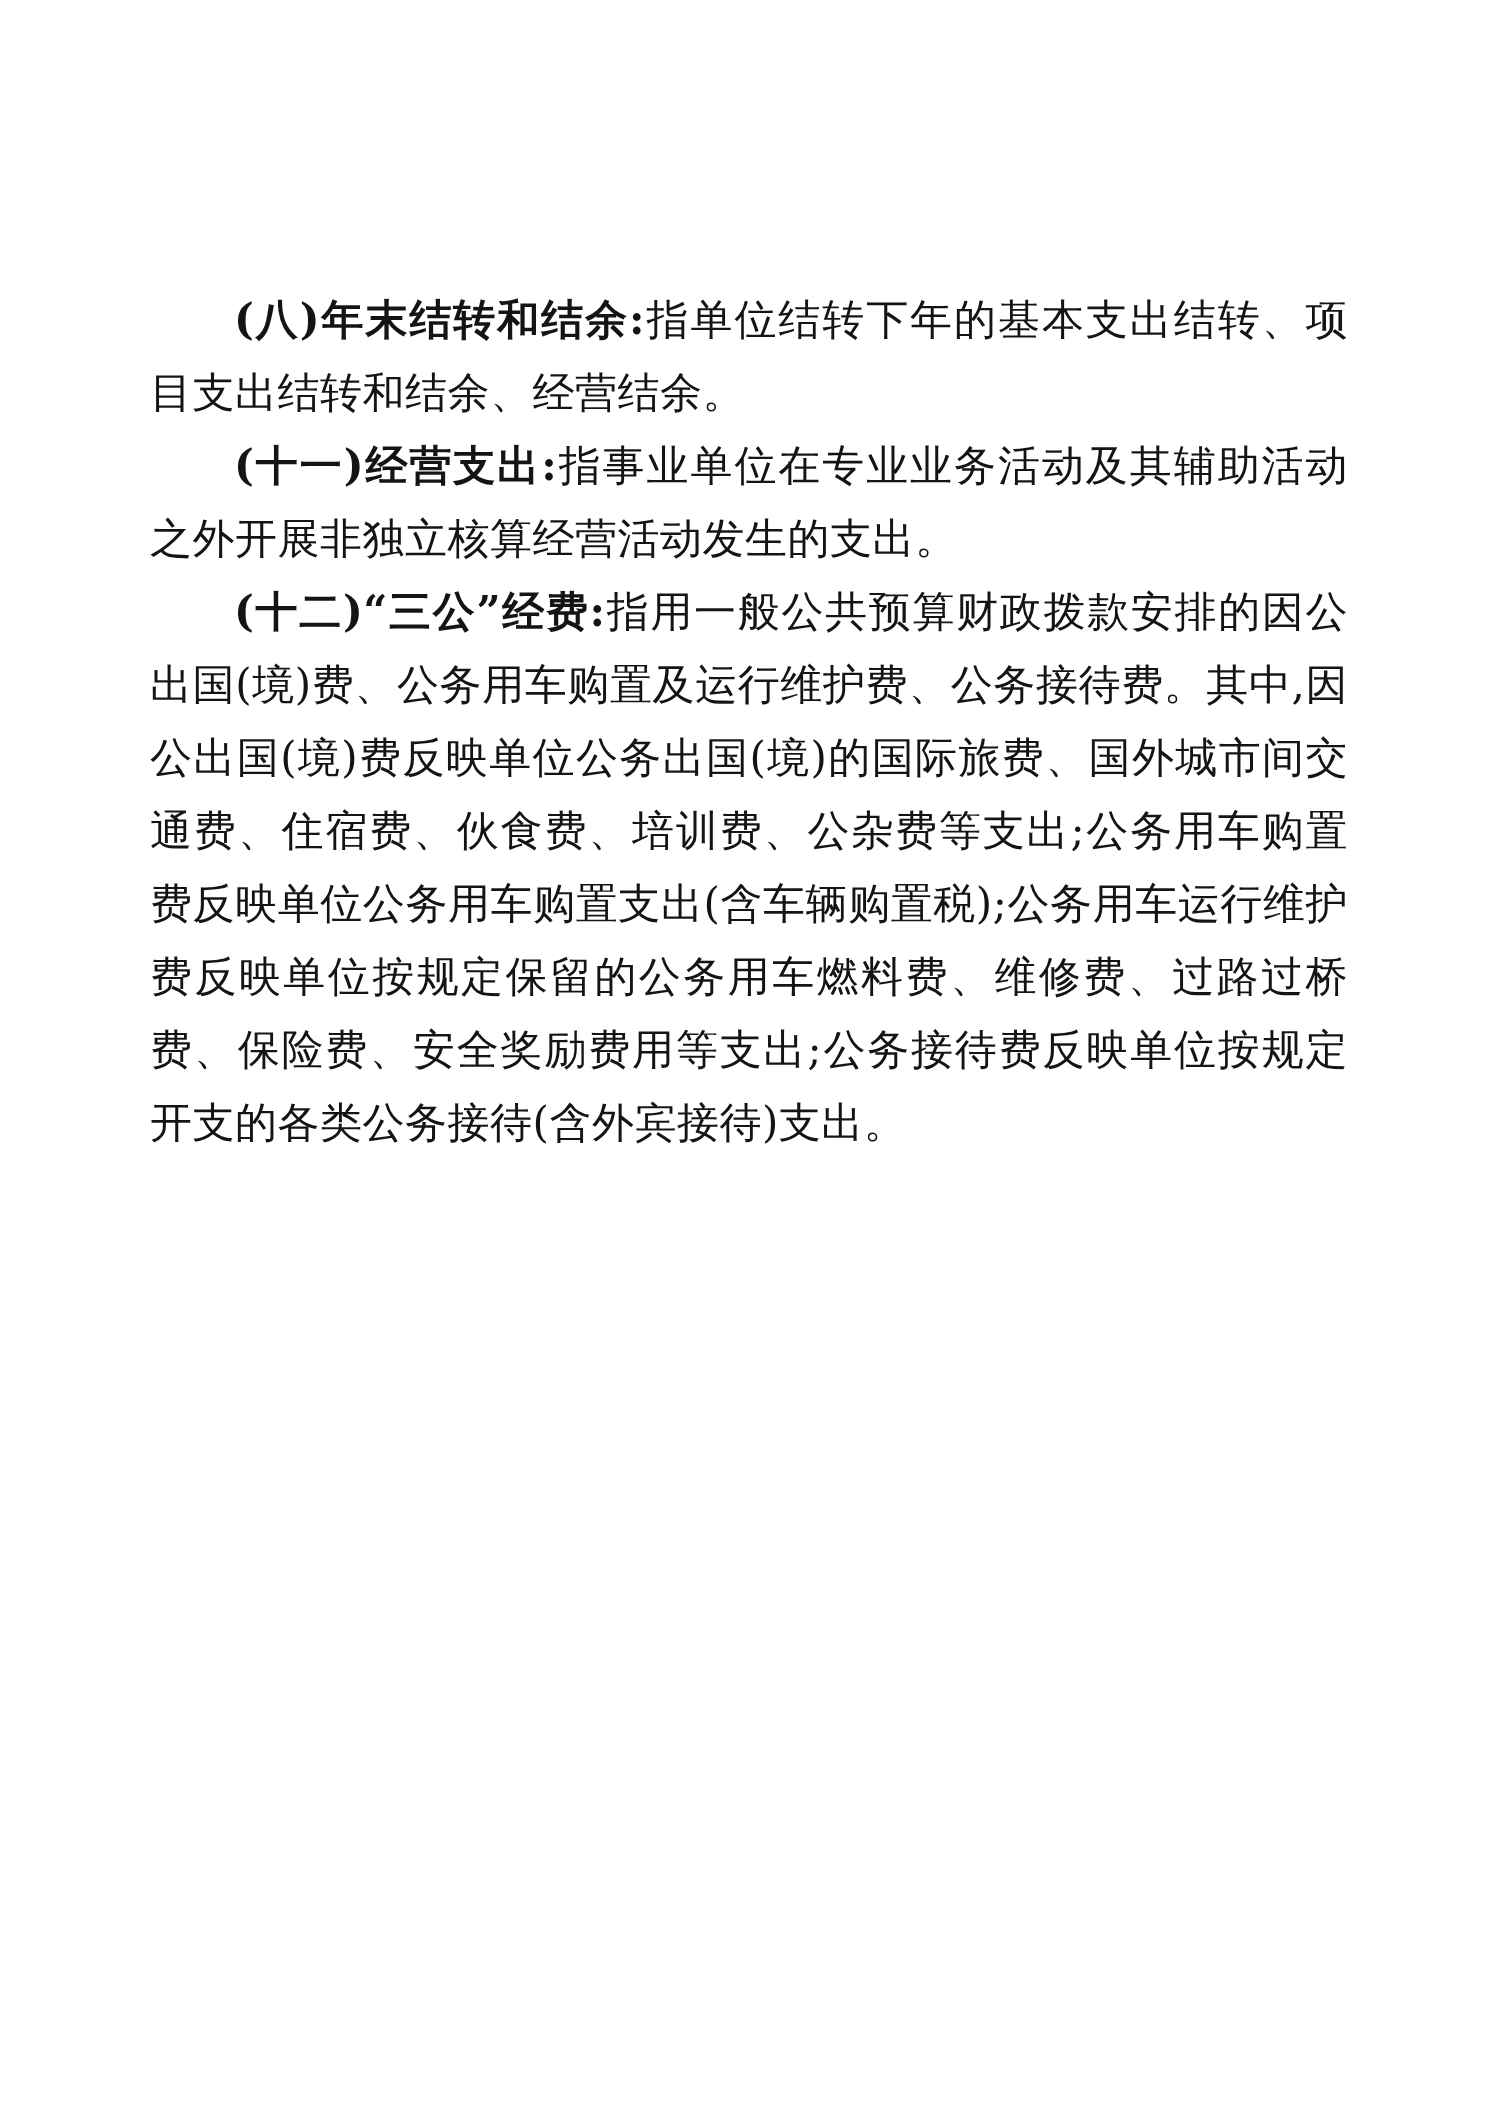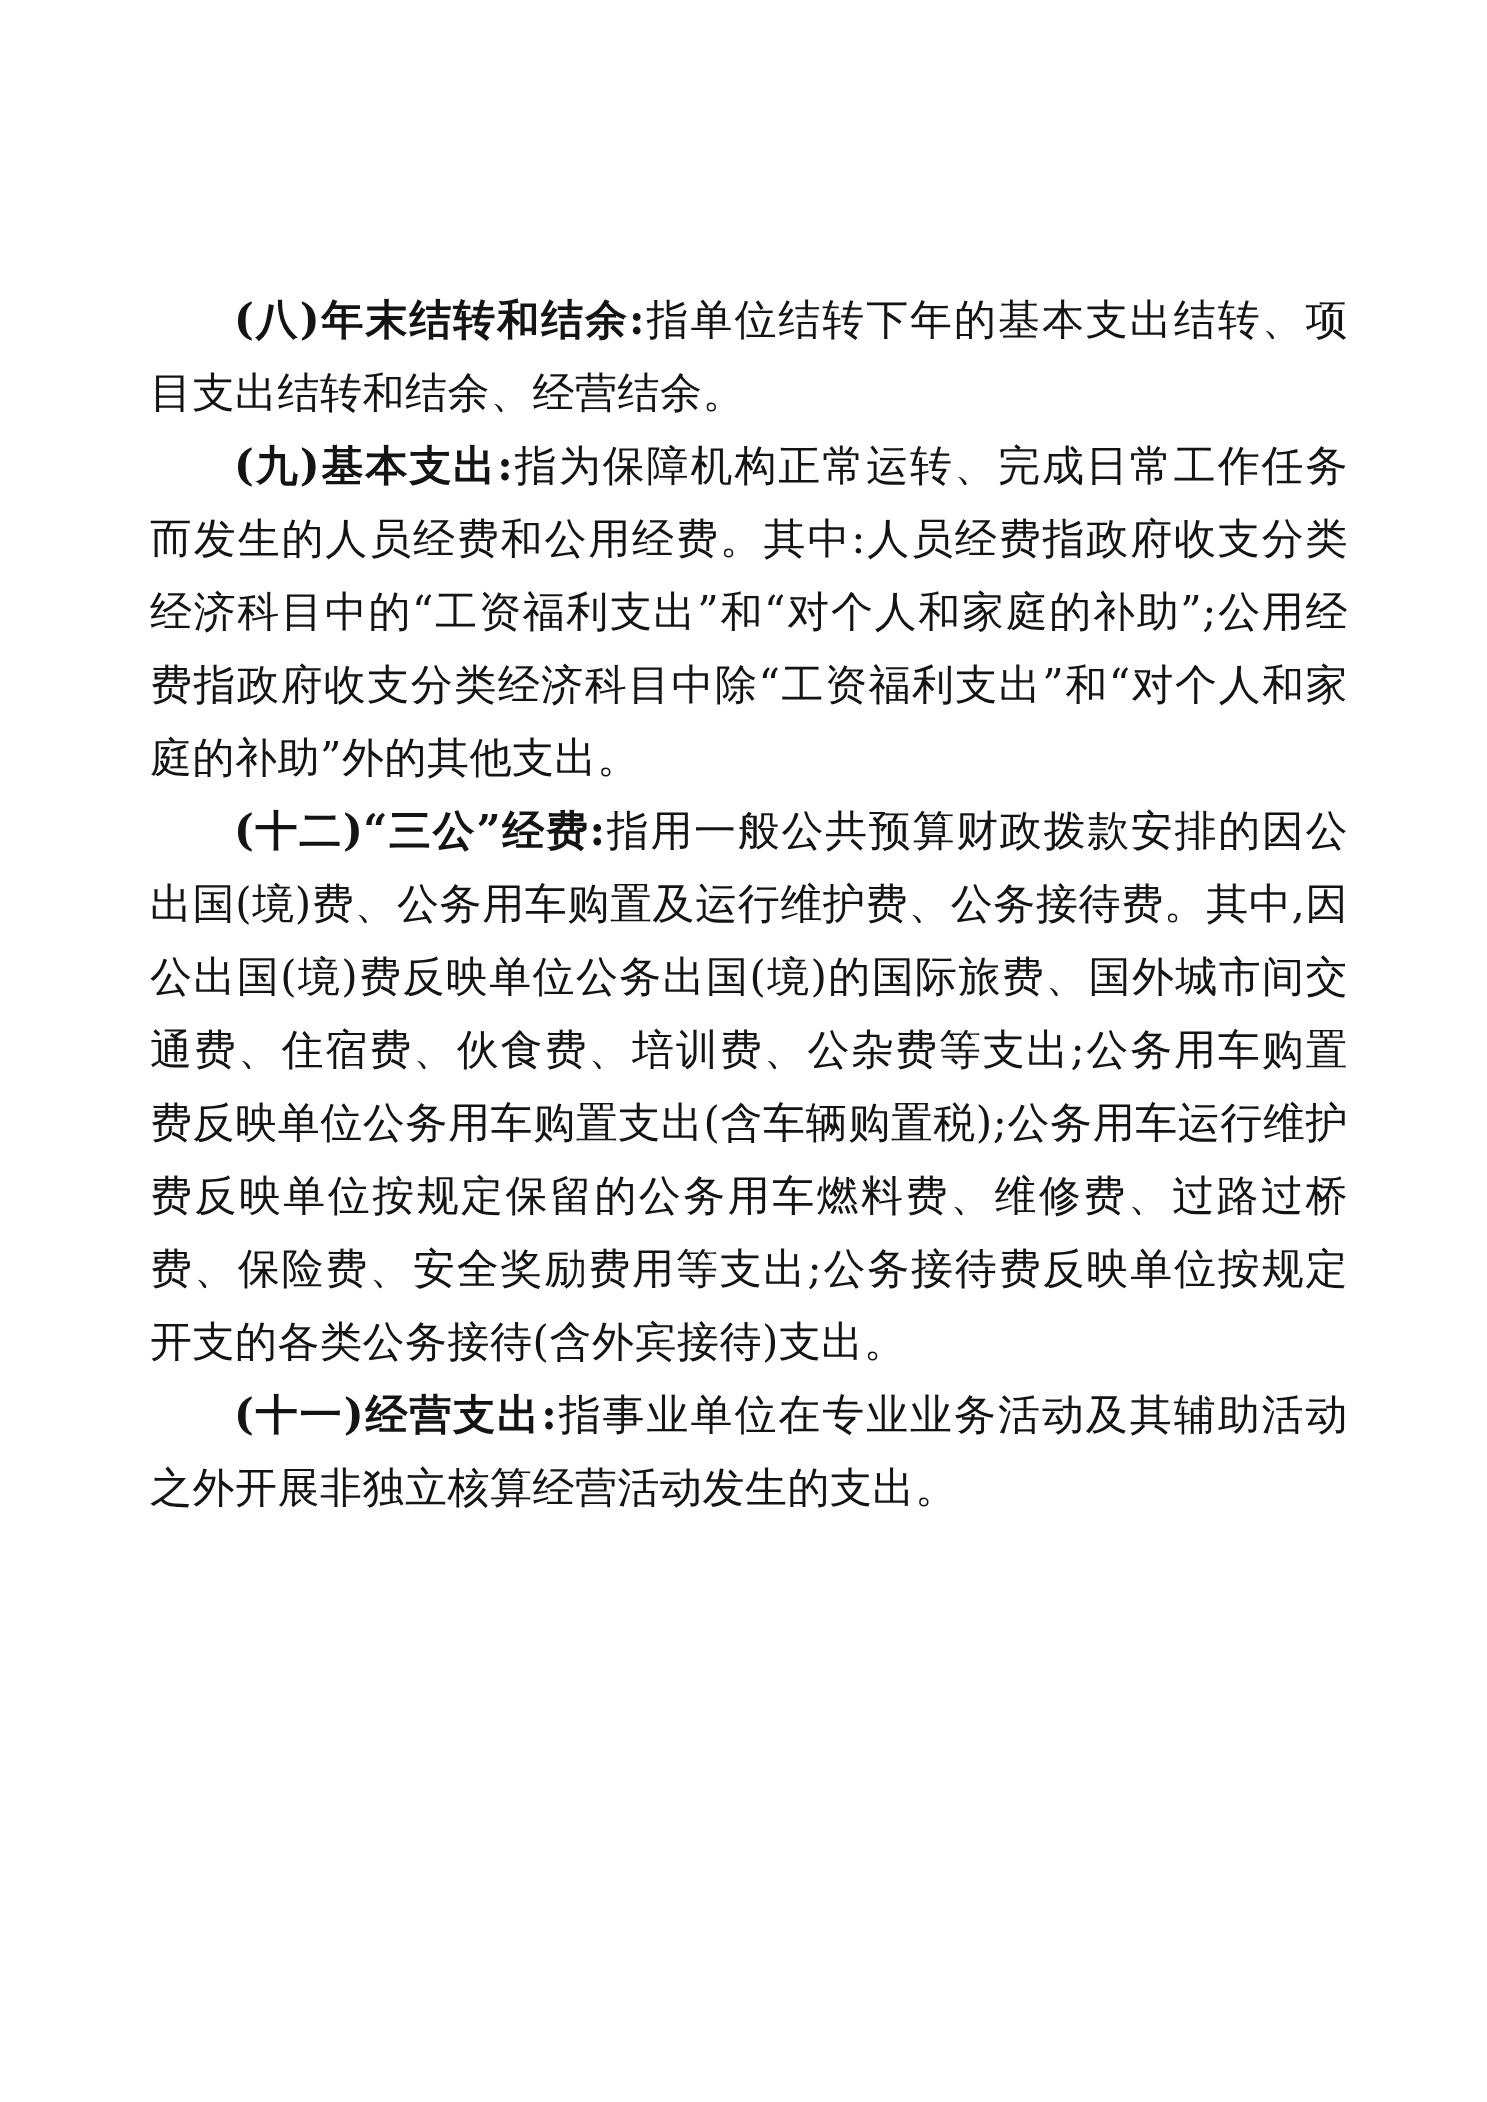--- a/index.html
+++ b/index.html
@@ -59,31 +59,28 @@
 <body>
 
 <div class="page">
 
   <div class="content">
 
     <p>
       <span class="para-label">(八)年末结转和结余:</span><span class="para-body">指单位结转下年的基本支出结转、项目支出结转和结余、经营结余。</span>
     </p>
 
-    <p>
-      <span class="para-label">(九)基本支出:</span><span class="para-body">指为保障机构正常运转、完成日常工作任务而发生的人员经费和公用经费。其中:人员经费指政府收支分类经济科目中的“工资福利支出”和“对个人和家庭的补助”;公用经费指政府收支分类经济科目中除“工资福利支出”和“对个人和家庭的补助”外的其他支出。</span>
-    </p>
 
 
     <p>
-      <span class="para-label">(十二)“三公”经费:</span><span class="para-body">指用一般公共预算财政拨款安排的因公出国(境)费、公务用车购置及运行维护费、公务接待费。其中,因公出国(境)费反映单位公务出国(境)的国际旅费、国外城市间交通费、住宿费、伙食费、培训费、公杂费等支出;公务用车购置费反映单位公务用车购置支出(含车辆购置税);公务用车运行维护费反映单位按规定保留的公务用车燃料费、维修费、过路过桥费、保险费、安全奖励费用等支出;公务接待费反映单位按规定开支的各类公务接待(含外宾接待)支出。</span>
+      <span class="para-label">(十一)经营支出:</span><span class="para-body">指事业单位在专业业务活动及其辅助活动之外开展非独立核算经营活动发生的支出。</span>
     </p>
 
     <p>
-      <span class="para-label">(十一)经营支出:</span><span class="para-body">指事业单位在专业业务活动及其辅助活动之外开展非独立核算经营活动发生的支出。</span>
+      <span class="para-label">(十二)“三公”经费:</span><span class="para-body">指用一般公共预算财政拨款安排的因公出国(境)费、公务用车购置及运行维护费、公务接待费。其中,因公出国(境)费反映单位公务出国(境)的国际旅费、国外城市间交通费、住宿费、伙食费、培训费、公杂费等支出;公务用车购置费反映单位公务用车购置支出(含车辆购置税);公务用车运行维护费反映单位按规定保留的公务用车燃料费、维修费、过路过桥费、保险费、安全奖励费用等支出;公务接待费反映单位按规定开支的各类公务接待(含外宾接待)支出。</span>
     </p>
 
 
   </div>
 
   <div class="page-break-shadow">
     <div class="edge-notch"></div>
   </div>
 
 </div>

